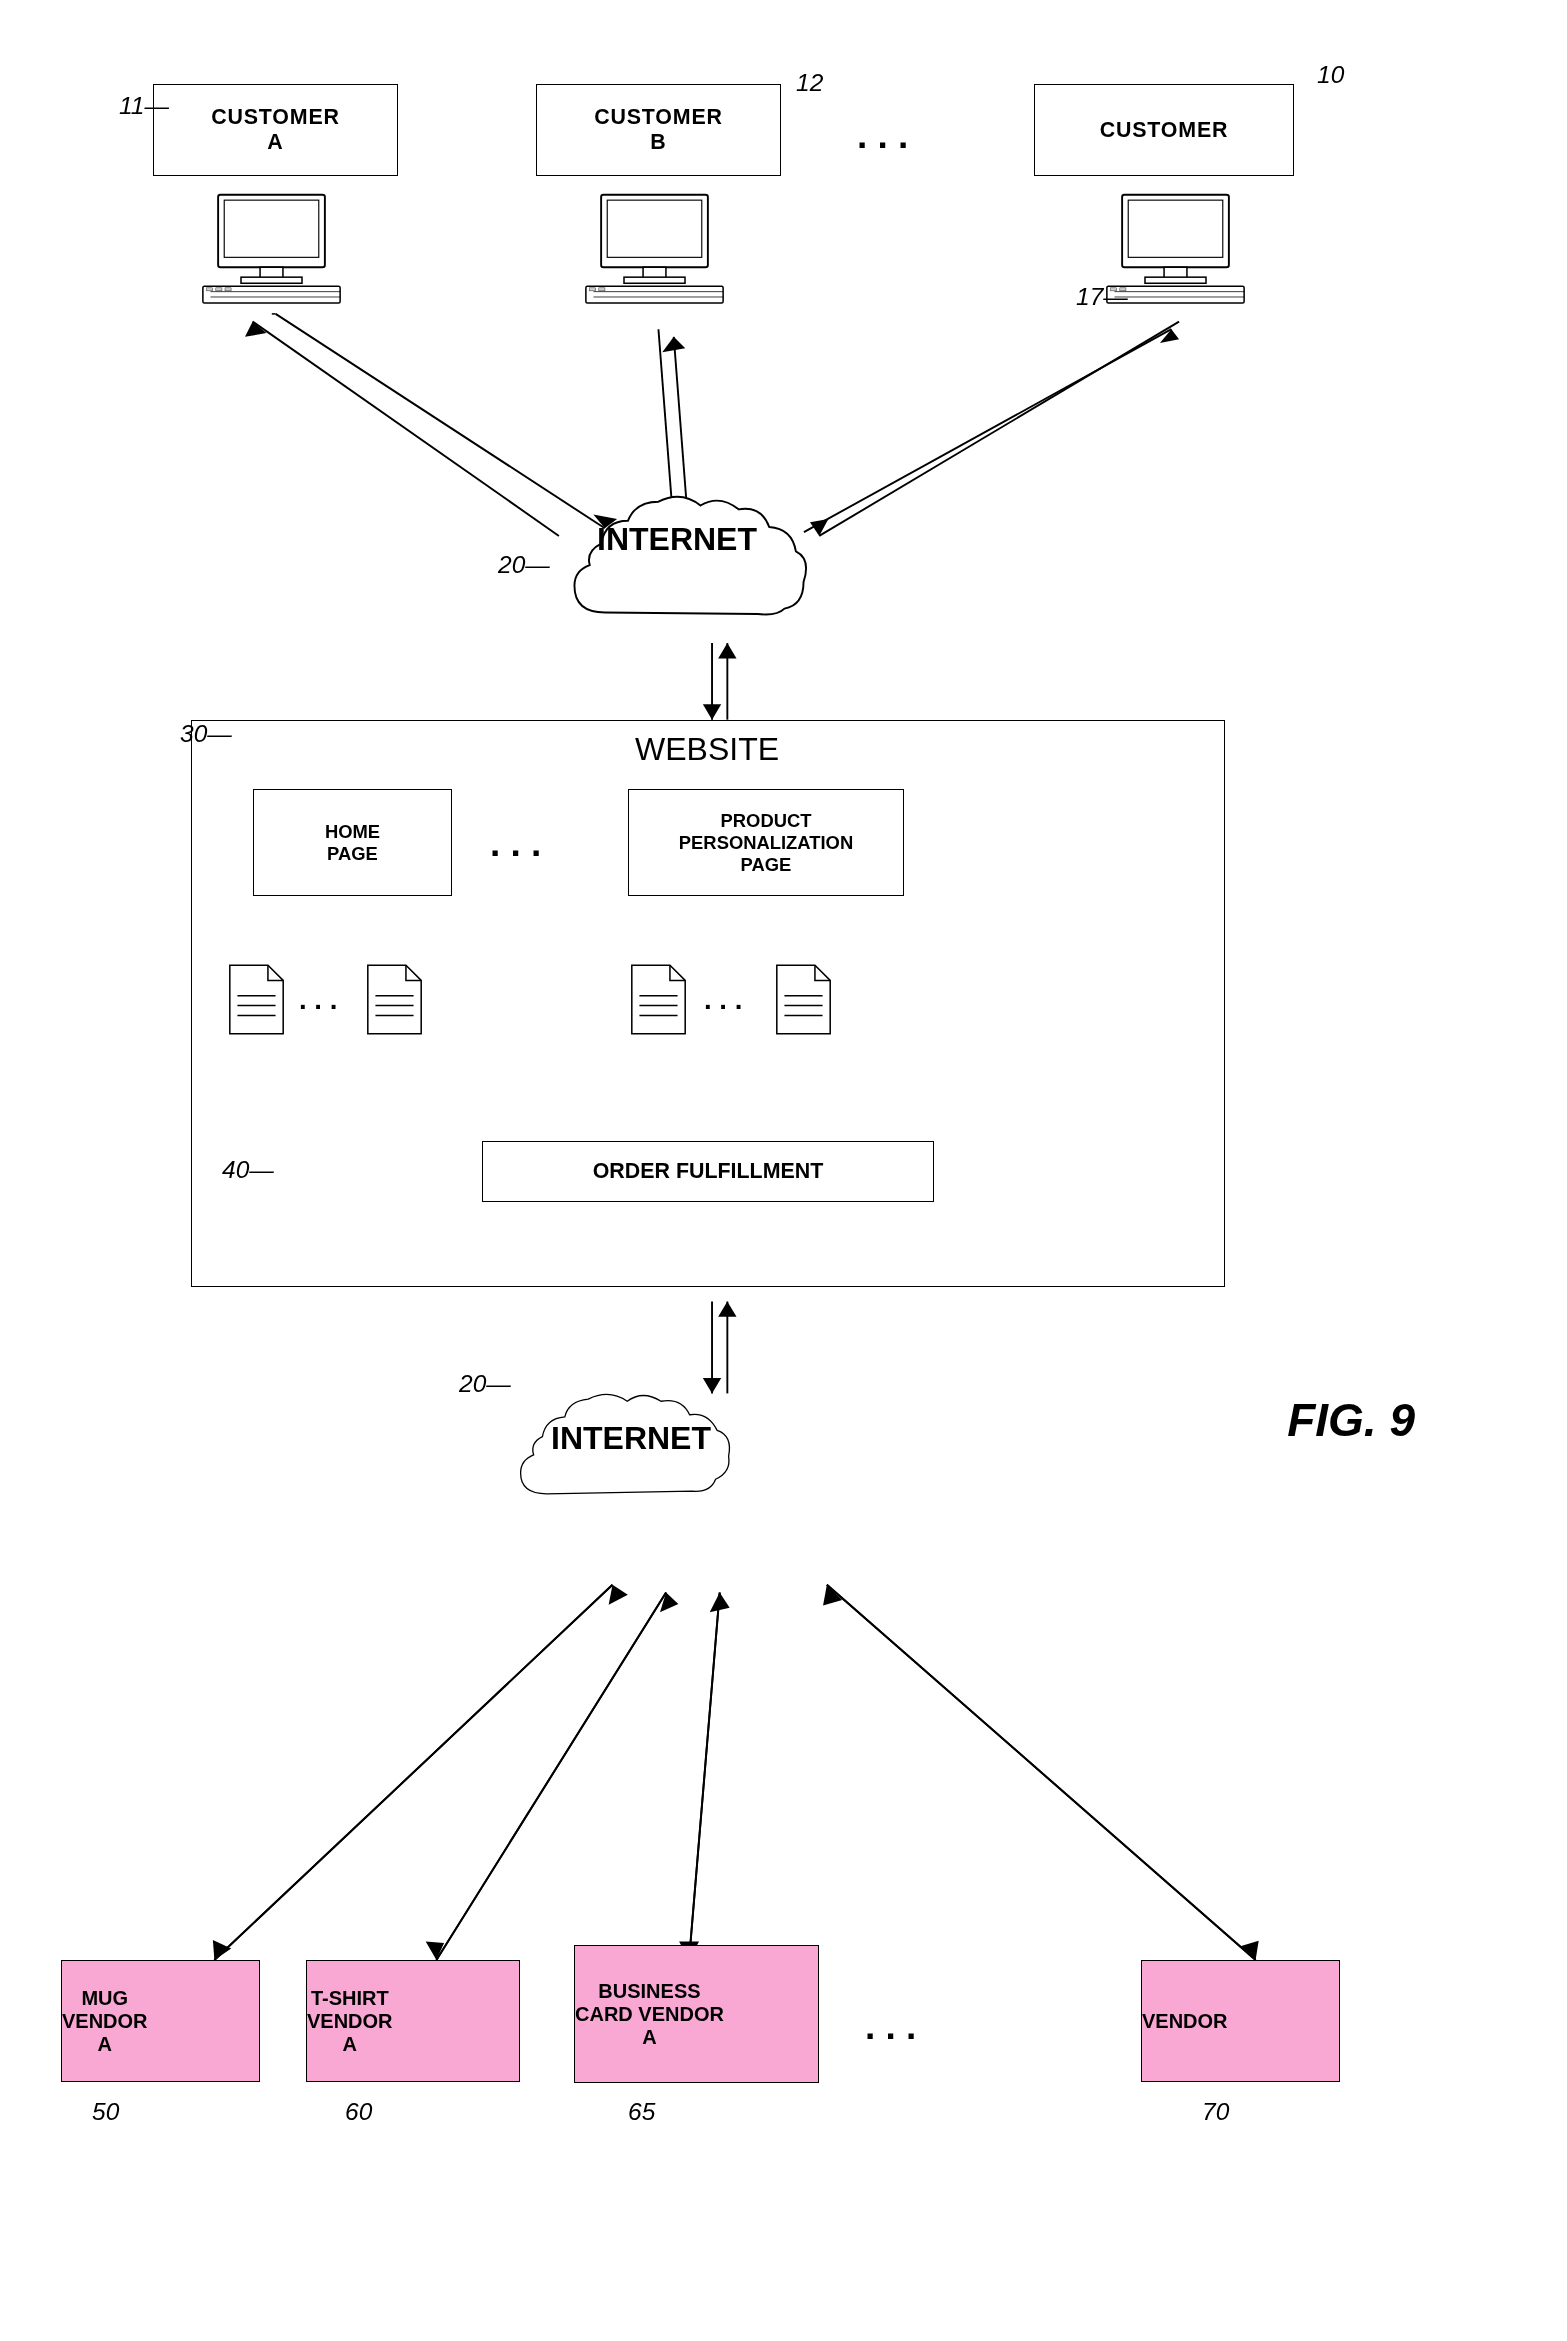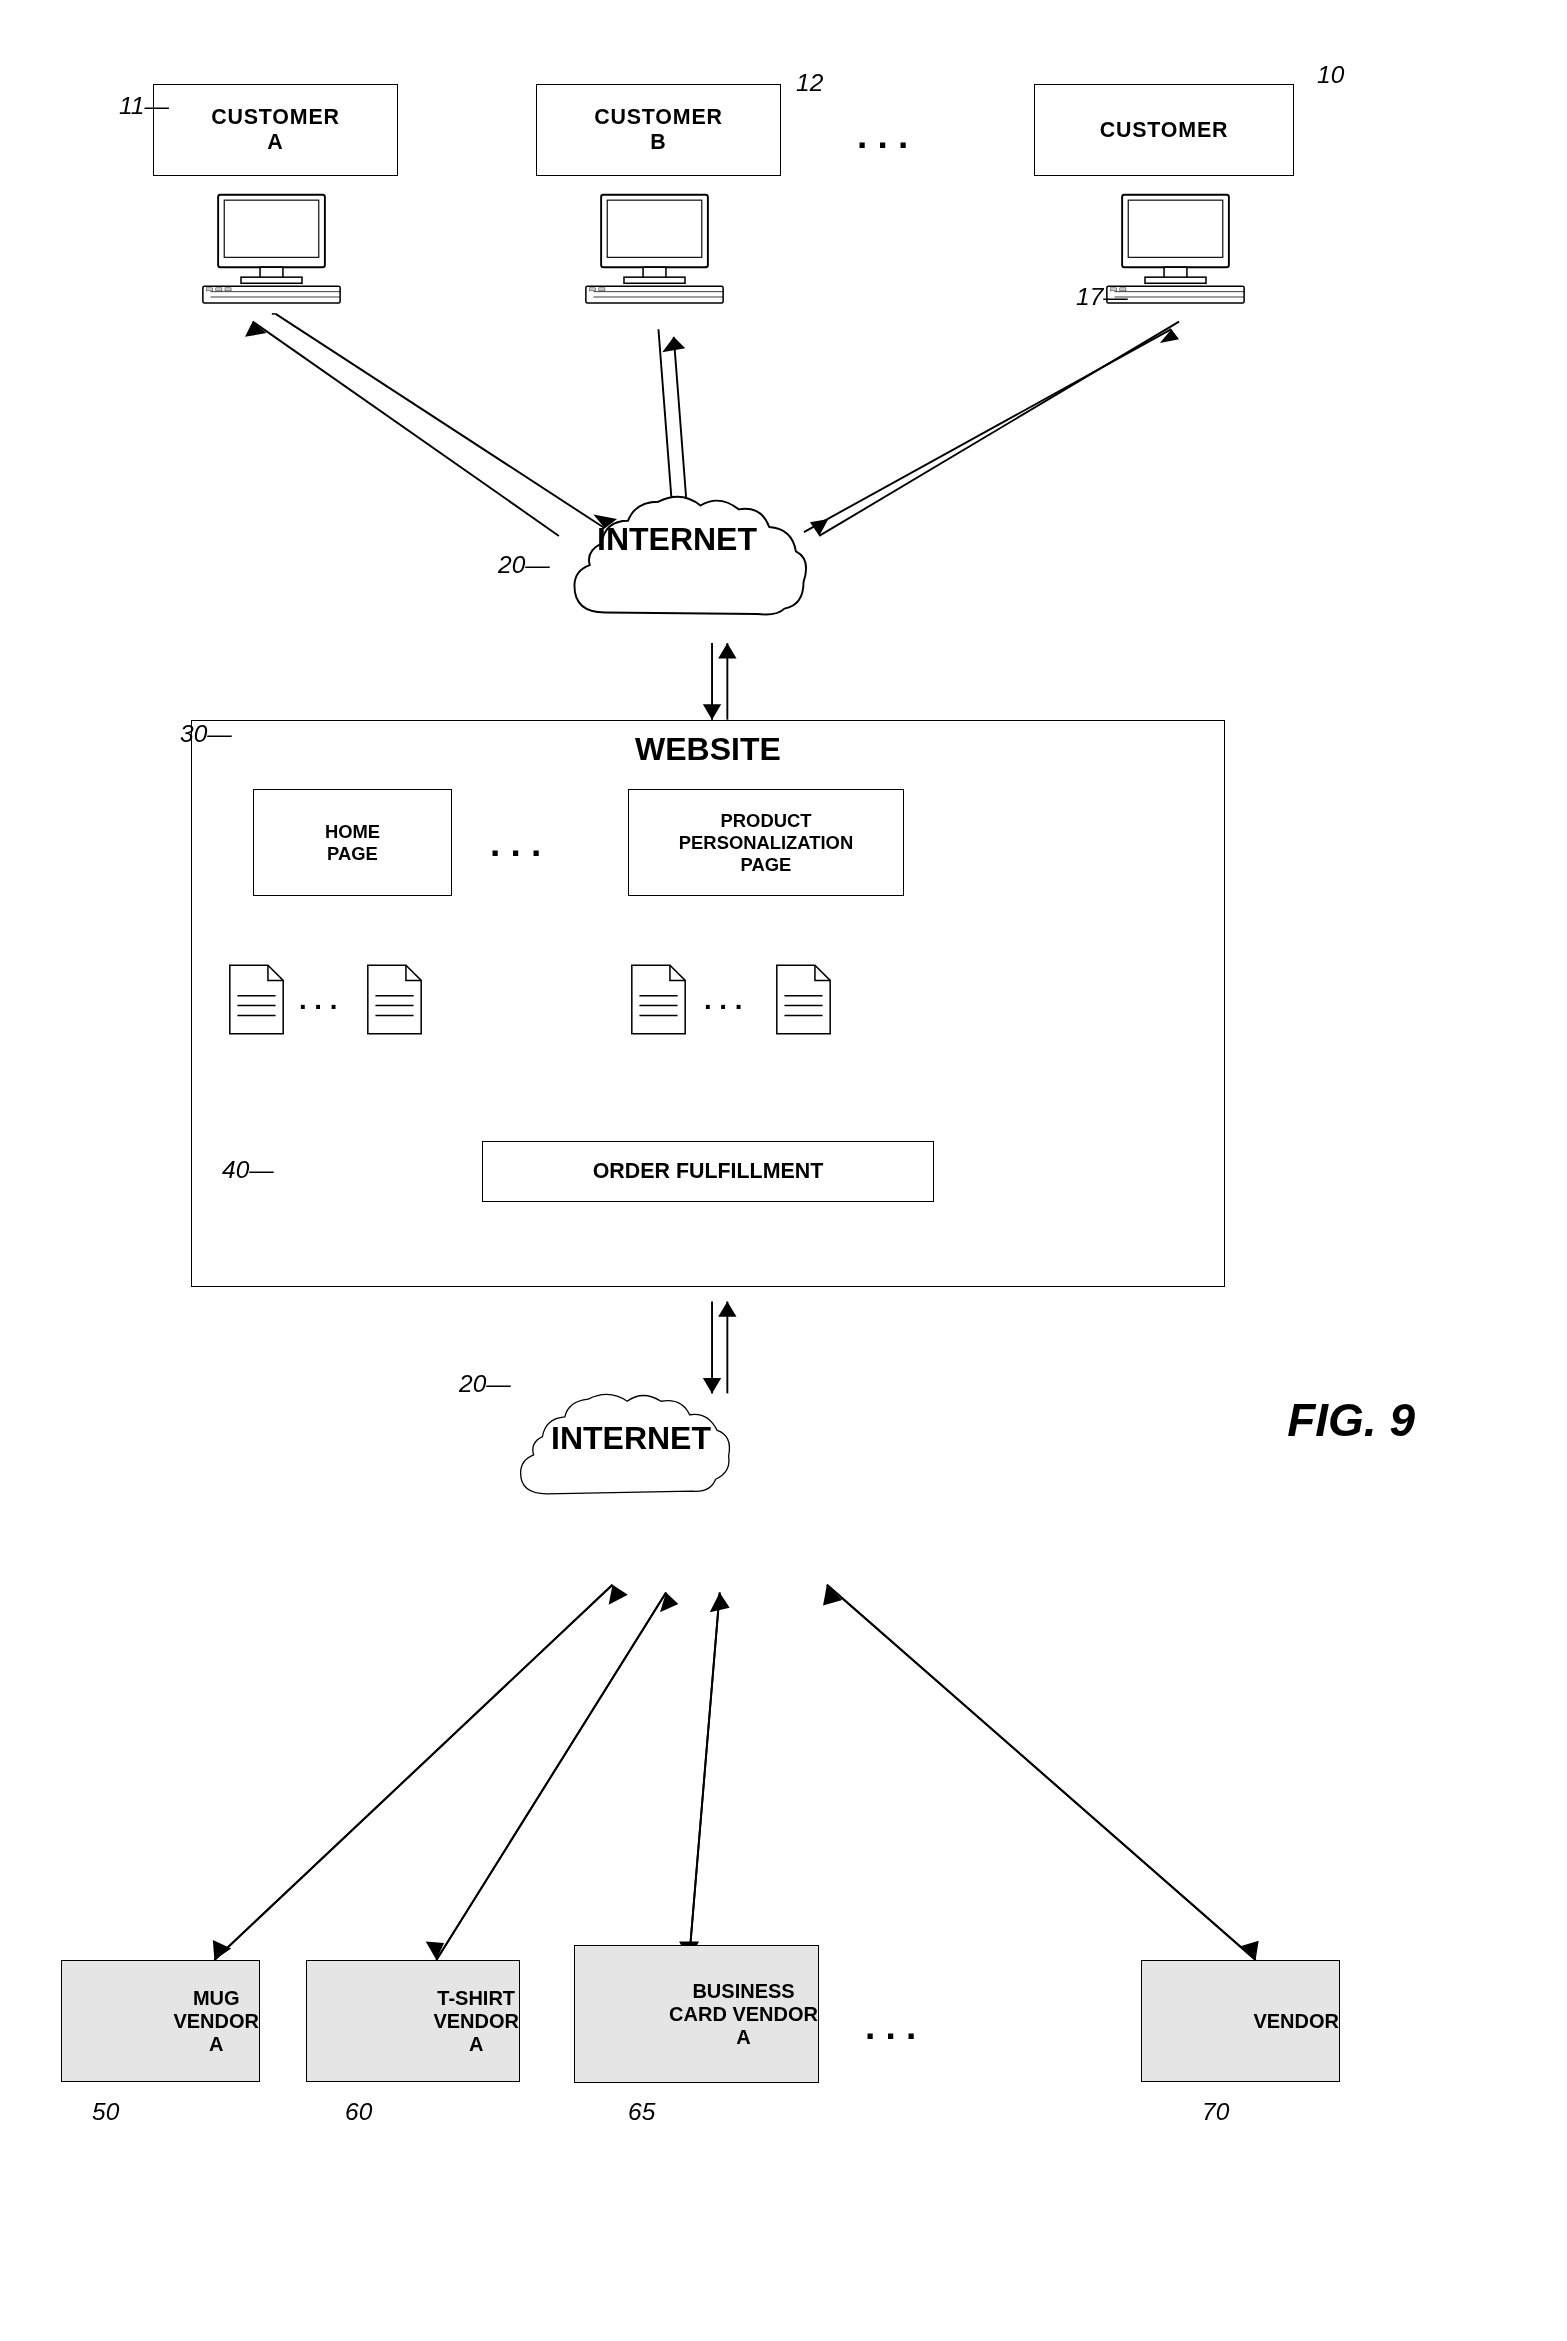--- a/index.html
+++ b/index.html
@@ -76,21 +76,21 @@
     .website-box {
       position: absolute;
       left: 191px; top: 720px;
       width: 1034px; height: 567px;
       border: 1.5px solid #000;
       background: #fff;
     }
     .website-label {
       position: absolute;
       font-size: 32px;
-      font-weight: bold;
+      font-weight: normal;
       font-family: Arial, sans-serif;
       text-align: center;
     }
 
     
     .inner-box {
       position: absolute;
       border: 1.5px solid #000;
       background: #fff;
       display: flex;
@@ -143,24 +143,24 @@
       position: absolute;
       font-size: 37px;
       font-weight: bold;
       font-family: Arial, sans-serif;
     }
 
     
     .vendor-box {
       position: absolute;
       border: 1.5px solid #000;
-      background: #e5e5e5;
+      background: #f9a8d4;
       display: flex;
       align-items: center;
-      justify-content: flex-end;
+      justify-content: flex-start;
       text-align: center;
       font-size: 20px;
       font-weight: bold;
       font-family: Arial, sans-serif;
     }
 
     
     .svg-overlay {
       position: absolute;
       top: 0; left: 0;

